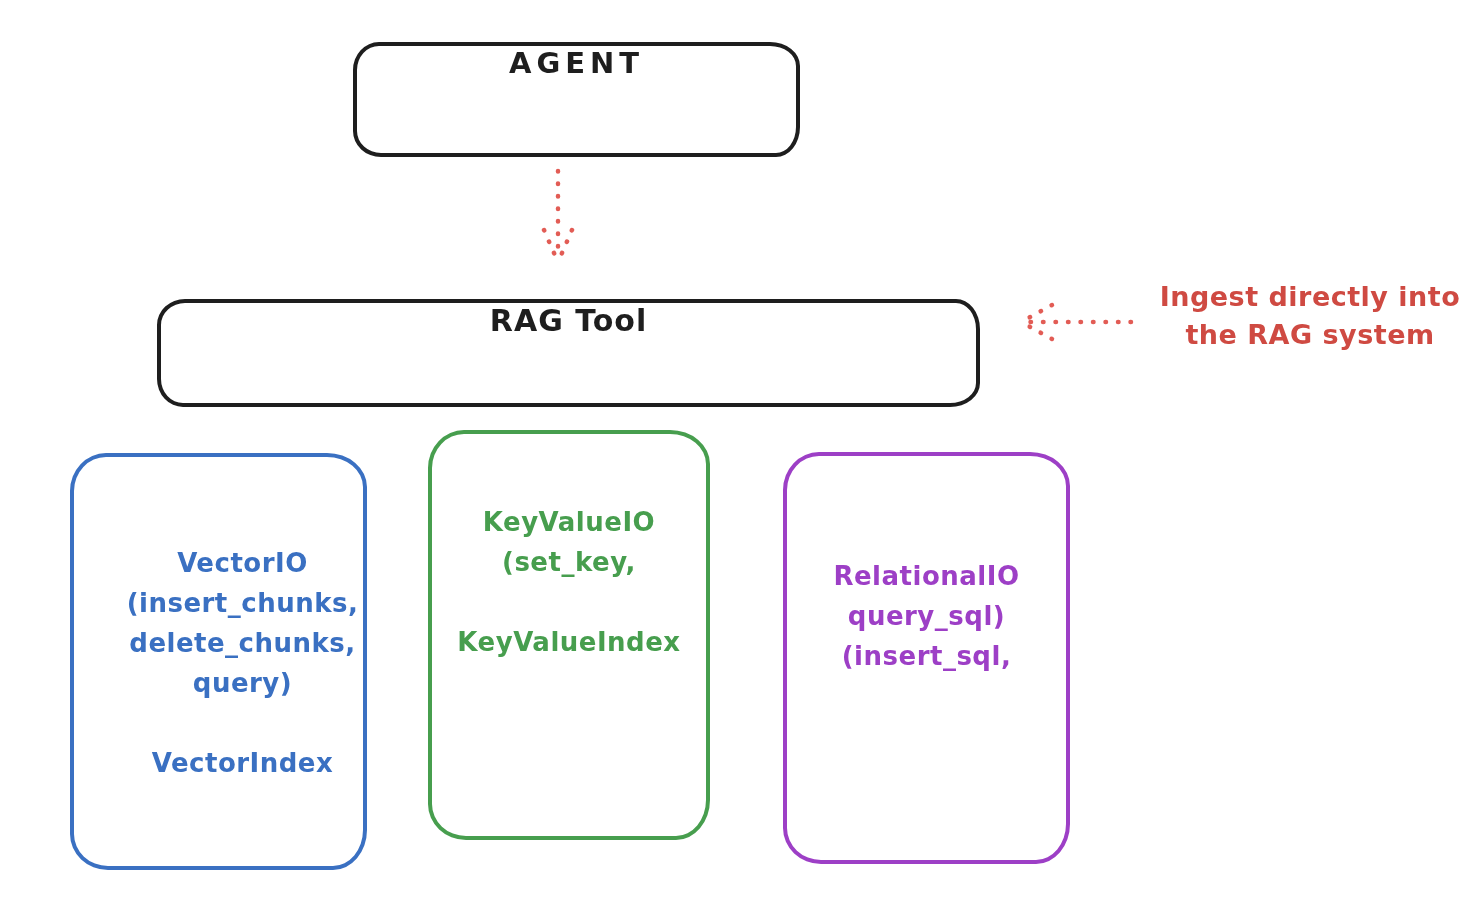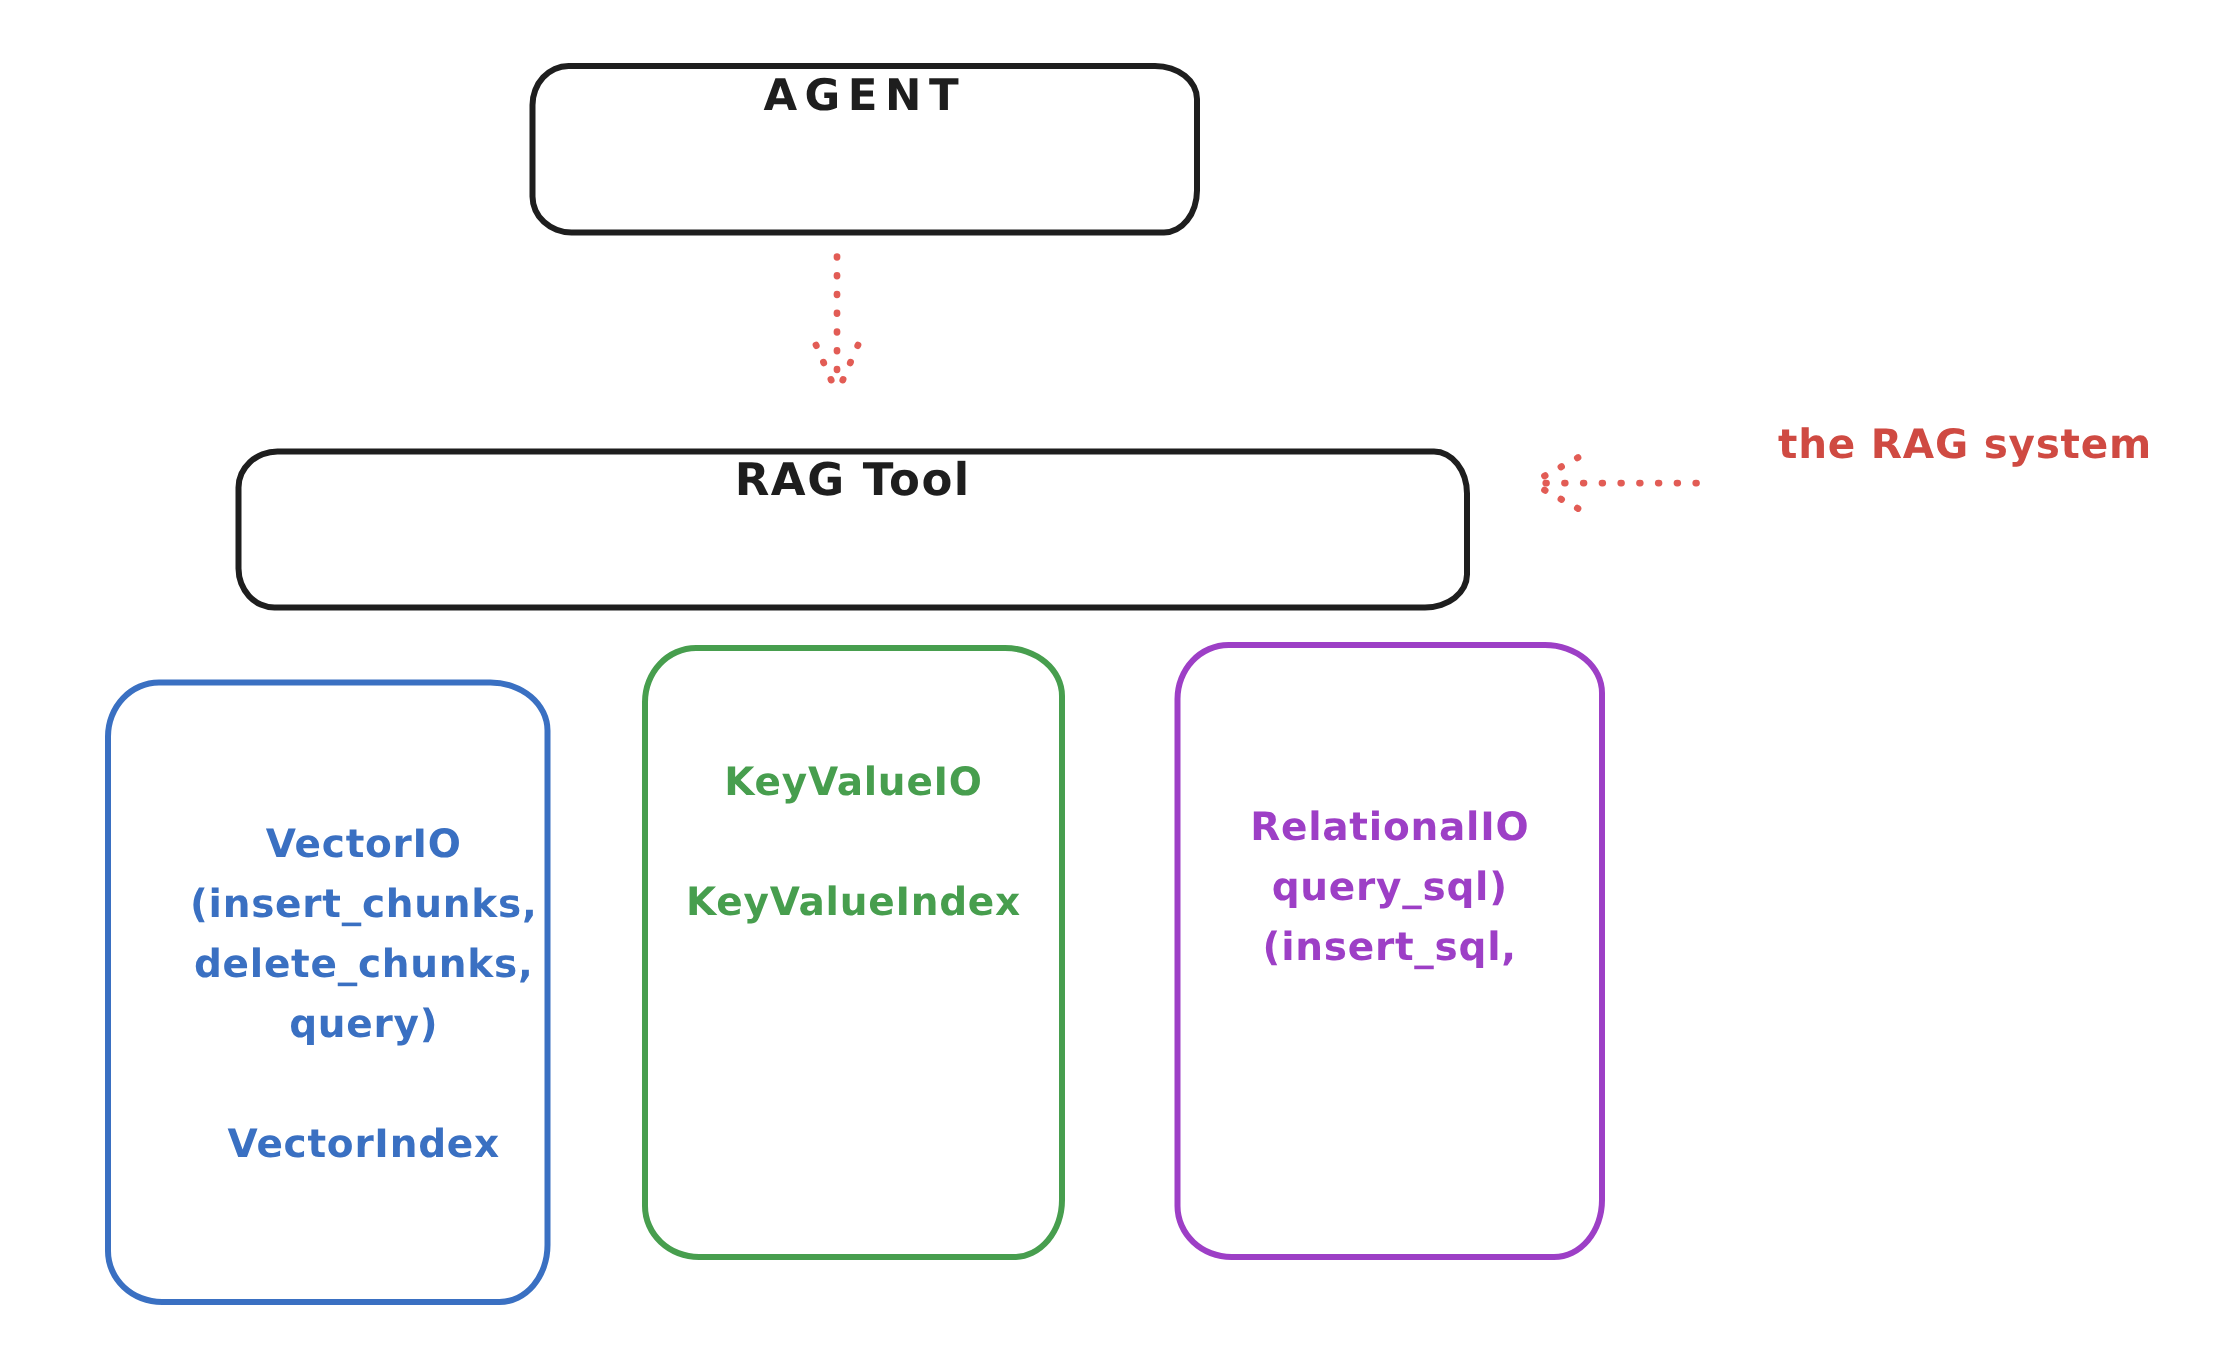--- a/index.html
+++ b/index.html
@@ -74,21 +74,21 @@
     padding-top: 86px;
     padding-left: 48px;
   }
   .box-keyvalue {
     left: 428px; top: 430px; width: 282px; height: 410px;
     border-color: var(--keyvalue-green);
     color: var(--keyvalue-green);
     padding-top: 68px;
   }
   .box-relational {
-    left: 783px; top: 428px; width: 287px; height: 412px;
+    left: 783px; top: 452px; width: 287px; height: 412px;
     border-color: var(--relational-purple);
     color: var(--relational-purple);
     padding-top: 100px;
   }
 
   
   .annotation {
     position: absolute;
     left: 1136px; top: 278px; width: 348px;
     color: var(--annotation-red);
@@ -134,33 +134,35 @@
       <line x1="572" y1="230" x2="559" y2="260"></line>
     </g>
     <g>
       <line x1="1131" y1="322" x2="1024" y2="322"></line>
       <line x1="1052" y1="305" x2="1023" y2="321"></line>
       <line x1="1052" y1="339" x2="1023" y2="323"></line>
     </g>
   </svg>
 
   <div class="annotation">
+    <div>Ingest directly into</div>
     <div>the RAG system</div>
   </div>
 
   <div class="storage-box box-vector">
     <div>VectorIO</div>
     <div>(insert_chunks,</div>
     <div>delete_chunks,</div>
     <div>query)</div>
     <div class="index-label">VectorIndex</div>
   </div>
 
   <div class="storage-box box-keyvalue">
     <div>KeyValueIO</div>
+    <div>(set_key,</div>
     <div class="index-label">KeyValueIndex</div>
   </div>
 
   <div class="storage-box box-relational">
     <div>RelationalIO</div>
     <div>query_sql)</div>
     <div>(insert_sql,</div>
   </div>
 
 </div>

